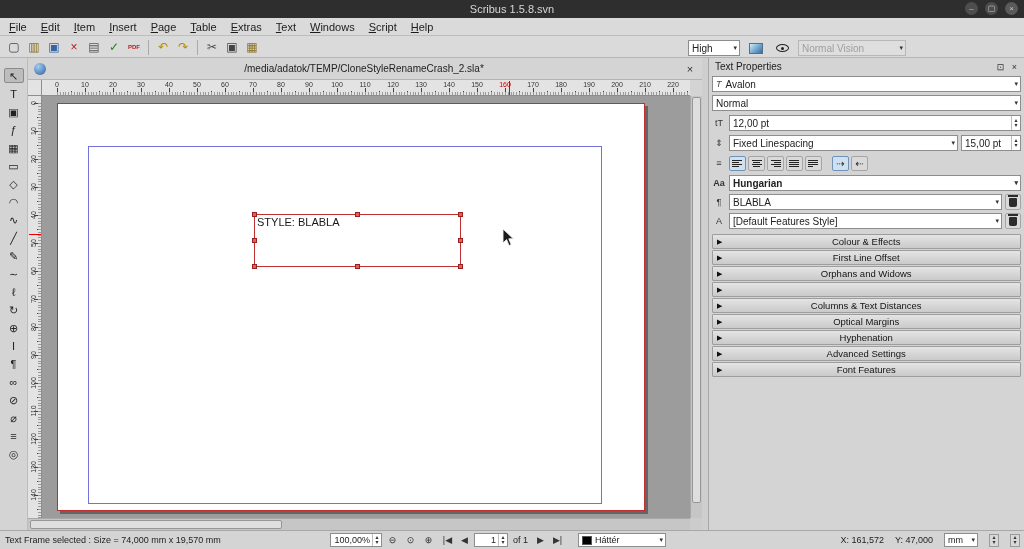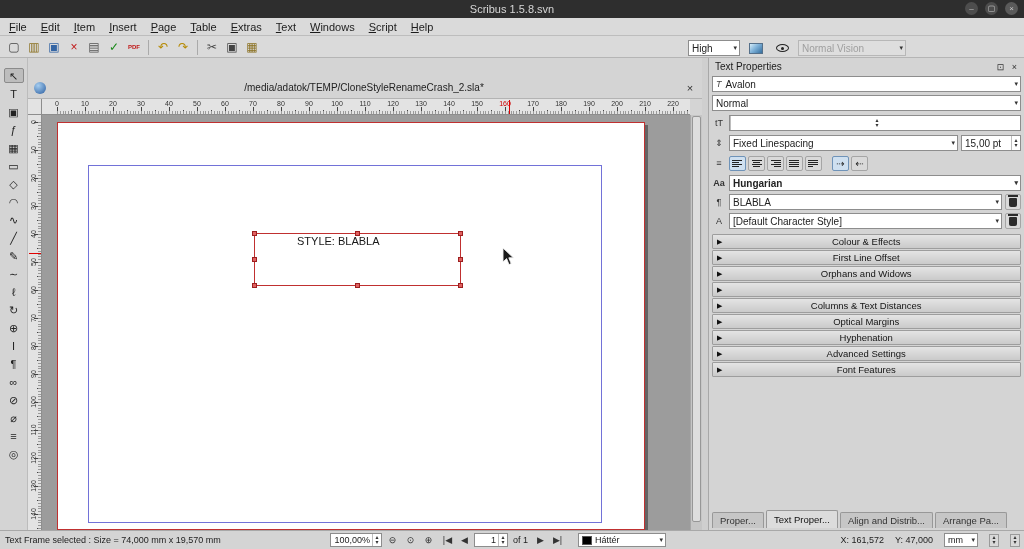--- a/index.html
+++ b/index.html
@@ -29,21 +29,21 @@
   .combo.qual{width:52px;}
   .combo.vision{width:108px;background:#dedede;color:#9f9f9f;border-color:#b7b7b7;}
   .imgicon{width:14px;height:11px;border:1px solid #55708a;background:linear-gradient(135deg,#d5ecf8 0%,#7fb2d9 45%,#356e9e 100%);}
   .eyeicon{position:relative;width:13px;height:8px;border:1px solid #222;border-radius:50%;}
   .eyeicon::after{content:"";position:absolute;left:4px;top:1.5px;width:3px;height:3px;border-radius:50%;background:#222;}
   
   .main{position:absolute;top:58px;left:0;width:1024px;height:472px;}
   .toolstrip{position:absolute;left:0;top:0;width:28px;height:472px;background:#d4d4d4;border-right:1px solid #bcbcbc;display:flex;flex-direction:column;align-items:center;padding-top:10px;gap:3px;}
   .tool{width:20px;height:15px;font-size:11px;line-height:15px;text-align:center;color:#222;border:1px solid transparent;border-radius:2px;}
   .tool.on{background:#bdbdbd;border-color:#8b8b8b;}
-  .docpane{position:absolute;left:28px;top:0;width:674px;height:472px;background:#d4d4d4;margin-top:19px;}
+  .docpane{position:absolute;left:28px;top:0;width:674px;height:472px;background:#d4d4d4;}
   .doctab{position:absolute;left:0;top:0;width:674px;height:22px;background:#d4d4d4;border-bottom:1px solid #b3b3b3;display:flex;align-items:center;}
   .docicon{width:12px;height:12px;border-radius:50%;background:radial-gradient(circle at 35% 30%,#a5cdf0,#2a5d9f);margin-left:6px;flex:none;}
   .doctitle{flex:1;text-align:center;font-size:10px;color:#222;}
   .docclose{width:16px;text-align:center;font-size:11px;color:#333;margin-right:4px;}
   .corner{position:absolute;left:0;top:22px;width:14px;height:16px;background:#e3e3e3;border-bottom:1px solid #8d8d8d;border-right:1px solid #8d8d8d;}
   .hruler{position:absolute;left:14px;top:22px;width:648px;height:16px;background:#e3e3e3;border-bottom:1px solid #8d8d8d;font-size:7px;color:#333;overflow:hidden;}
   .hruler::after{content:"";position:absolute;left:15px;right:0;bottom:0;height:3px;background:repeating-linear-gradient(90deg,#9a9a9a 0 1px,transparent 1px 2.8px);}
   .hlab{position:absolute;top:1px;width:16px;text-align:center;}
   .hlab.red{color:#cc0000;}
   .htick{position:absolute;bottom:0;width:1px;height:7px;background:#444;}
@@ -51,21 +51,21 @@
   .hmark{position:absolute;left:467px;top:1px;bottom:0;width:1px;background:#e00000;}
   .vruler{position:absolute;left:0;top:38px;width:14px;height:422px;background:#e3e3e3;border-right:1px solid #8d8d8d;font-size:7px;color:#333;overflow:hidden;}
   .vruler::after{content:"";position:absolute;right:0;top:7px;bottom:0;width:3px;background:repeating-linear-gradient(180deg,#9a9a9a 0 1px,transparent 1px 2.8px);}
   .vlab{position:absolute;left:-2px;width:16px;height:10px;line-height:10px;text-align:center;transform:rotate(-90deg);}
   .vtick{position:absolute;right:0;width:7px;height:1px;background:#444;}
   .vtick.half{width:4px;}
   .vmark{position:absolute;top:138px;left:1px;right:0;height:1px;background:#e00000;}
   .canvas{position:absolute;left:14px;top:38px;width:648px;height:422px;background:#9c9c9c;overflow:hidden;}
   .page{position:absolute;left:15px;top:7px;width:588px;height:408px;background:#ffffff;border:1px solid #c03030;box-shadow:3px 3px 0 rgba(55,55,55,.55);}
   .margins{position:absolute;left:30px;top:42px;width:514px;height:358px;border:1px solid #7272d8;}
-  .textframe{position:absolute;left:196px;top:110px;width:207px;height:53px;border:1px solid #c03030;padding-left:40px;}
+  .textframe{position:absolute;left:196px;top:110px;width:207px;height:53px;border:1px solid #c03030;}
   .frametext{display:block;padding:1px 2px;font-size:11px;color:#181818;}
   .handle{position:absolute;width:5px;height:5px;background:#e06060;border:1px solid #9c1f1f;}
   .h-tl{left:-3px;top:-3px;} .h-tm{left:calc(50% - 3px);top:-3px;} .h-tr{right:-3px;top:-3px;}
   .h-ml{left:-3px;top:calc(50% - 3px);} .h-mr{right:-3px;top:calc(50% - 3px);}
   .h-bl{left:-3px;bottom:-3px;} .h-bm{left:calc(50% - 3px);bottom:-3px;} .h-br{right:-3px;bottom:-3px;}
   .cursor{position:absolute;left:460px;top:133px;}
   .vscroll{position:absolute;right:0;top:38px;width:12px;height:422px;background:#c6c6c6;border-left:1px solid #a8a8a8;}
   .vthumb{position:absolute;left:1px;right:1px;top:1px;height:406px;background:#dedede;border:1px solid #979797;border-radius:2px;}
   .hscroll{position:absolute;left:0;bottom:0;width:662px;height:12px;background:#c6c6c6;border-top:1px solid #a8a8a8;}
   .hthumb{position:absolute;top:1px;bottom:1px;left:2px;width:252px;background:#dedede;border:1px solid #979797;border-radius:2px;}
@@ -409,20 +409,21 @@
 
       <div class="prow r-fs">
         <div class="combo wfull">
           <span>Normal</span>
         </div>
       </div>
 
       <div class="prow r-size">
         <span class="ricon">tT</span>
         <div class="spinbox">
+          <span>12,00 pt</span>
           <span class="spinner"></span>
         </div>
       </div>
 
       <div class="prow r-ls">
         <span class="ricon">⇕</span>
         <div class="combo wfull">
           <span>Fixed Linespacing</span>
         </div>
         <div class="spinbox lsw">
@@ -483,21 +484,21 @@
           <span>BLABLA</span>
         </div>
         <div class="tdel">
             <span class="trash"></span>
           </div>
       </div>
 
       <div class="prow r-cs">
         <span class="ricon">A</span>
         <div class="combo wfull">
-          <span>[Default Character Style]</span>
+          <span>[Default Features Style]</span>
         </div>
         <div class="tdel">
             <span class="trash"></span>
           </div>
       </div>
 
       <div class="psections">
           <div class="section">
             <span class="sarrow">▶</span>
             <span class="slab">Colour &amp; Effects</span>
@@ -526,26 +527,20 @@
             <span class="slab">Hyphenation</span>
           </div>
           <div class="section">
             <span class="sarrow">▶</span>
             <span class="slab">Advanced Settings</span>
           </div>
           <div class="section">
             <span class="sarrow">▶</span>
             <span class="slab">Font Features</span>
           </div>
-        </div>
-      <div class="ptabs">
-          <div class="ptab">Proper...</div>
-          <div class="ptab on">Text Proper...</div>
-          <div class="ptab">Align and Distrib...</div>
-          <div class="ptab">Arrange Pa...</div>
         </div>
     </div>
   </div>
 
   <div class="statusbar">
     <span class="sbsel">Text Frame selected : Size = 74,000 mm x 19,570 mm</span>
     <div class="sbzoom">
       <div class="sspin">
         <span>100,00%</span>
         <span class="spinner"></span>

